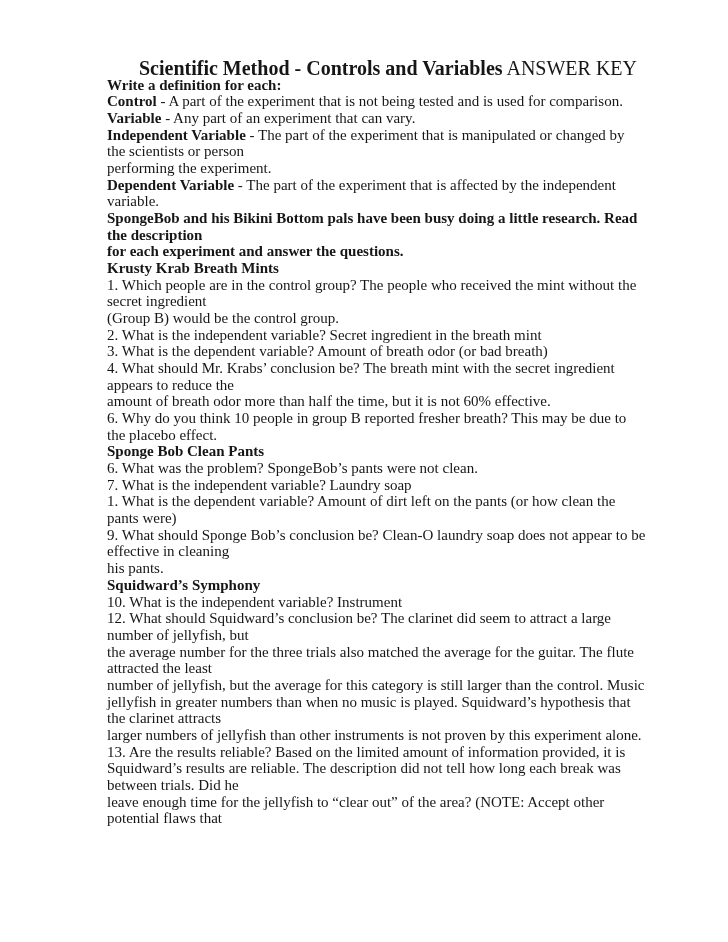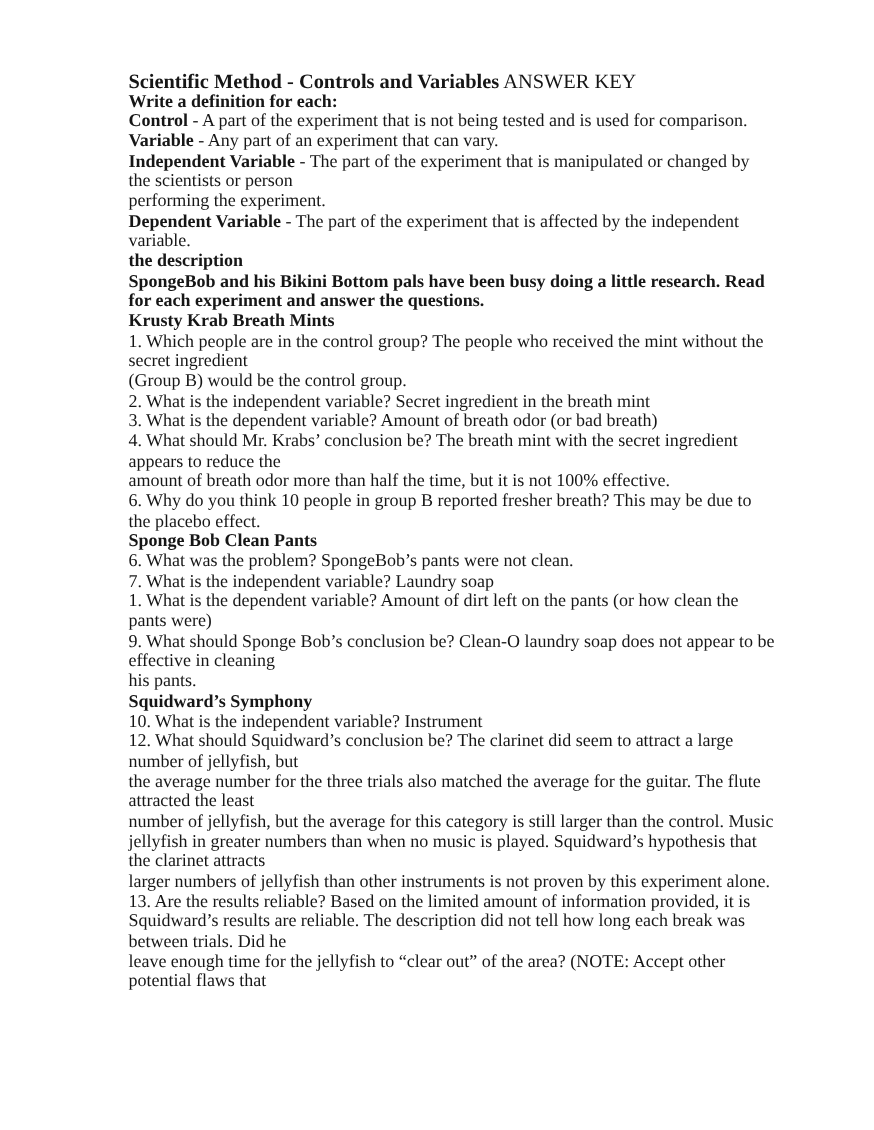--- a/index.html
+++ b/index.html
@@ -26,52 +26,53 @@
     font-family: "Liberation Serif", "DejaVu Serif", serif;
     font-size: 15px;
     line-height: 16.67px;
     color: #161616;
     -webkit-font-smoothing: antialiased;
   }
   .line {
     white-space: nowrap;
   }
   .line.title {
-    font-size: 17px;
+    font-size: 20px;
+    margin-left: 32px;
   }
   .bold {
     font-weight: bold;
   }
 </style>
 </head>
 <body>
 
 <div class="page" style="background: rgb(255, 255, 255); color: rgb(22, 22, 22);">
   <div class="content" id="doc-lines">
       <div class="line title"><span class="bold">Scientific Method - Controls and Variables</span><span> ANSWER KEY</span></div>
       <div class="line"><span class="bold">Write a definition for each:</span></div>
       <div class="line"><span class="bold">Control</span><span> - A part of the experiment that is not being tested and is used for comparison.</span></div>
       <div class="line"><span class="bold">Variable</span><span> - Any part of an experiment that can vary.</span></div>
       <div class="line"><span class="bold">Independent Variable</span><span> - The part of the experiment that is manipulated or changed by</span></div>
       <div class="line"><span>the scientists or person</span></div>
       <div class="line"><span>performing the experiment.</span></div>
       <div class="line"><span class="bold">Dependent Variable</span><span> - The part of the experiment that is affected by the independent</span></div>
       <div class="line"><span>variable.</span></div>
+      <div class="line"><span class="bold">SpongeBob and his Bikini Bottom pals have been busy doing a little research. Read</span></div>
       <div class="line"><span class="bold">the description</span></div>
-      <div class="line"><span class="bold">SpongeBob and his Bikini Bottom pals have been busy doing a little research. Read</span></div>
       <div class="line"><span class="bold">for each experiment and answer the questions.</span></div>
       <div class="line"><span class="bold">Krusty Krab Breath Mints</span></div>
       <div class="line"><span>1. Which people are in the control group? The people who received the mint without the</span></div>
       <div class="line"><span>secret ingredient</span></div>
       <div class="line"><span>(Group B) would be the control group.</span></div>
       <div class="line"><span>2. What is the independent variable? Secret ingredient in the breath mint</span></div>
       <div class="line"><span>3. What is the dependent variable? Amount of breath odor (or bad breath)</span></div>
       <div class="line"><span>4. What should Mr. Krabs’ conclusion be? The breath mint with the secret ingredient</span></div>
       <div class="line"><span>appears to reduce the</span></div>
-      <div class="line"><span>amount of breath odor more than half the time, but it is not 100% effective.</span></div>
+      <div class="line"><span>amount of breath odor more than half the time, but it is not 60% effective.</span></div>
       <div class="line"><span>6. Why do you think 10 people in group B reported fresher breath? This may be due to</span></div>
       <div class="line"><span>the placebo effect.</span></div>
       <div class="line"><span class="bold">Sponge Bob Clean Pants</span></div>
       <div class="line"><span>6. What was the problem? SpongeBob’s pants were not clean.</span></div>
       <div class="line"><span>7. What is the independent variable? Laundry soap</span></div>
       <div class="line"><span>1. What is the dependent variable? Amount of dirt left on the pants (or how clean the</span></div>
       <div class="line"><span>pants were)</span></div>
       <div class="line"><span>9. What should Sponge Bob’s conclusion be? Clean-O laundry soap does not appear to be</span></div>
       <div class="line"><span>effective in cleaning</span></div>
       <div class="line"><span>his pants.</span></div>

